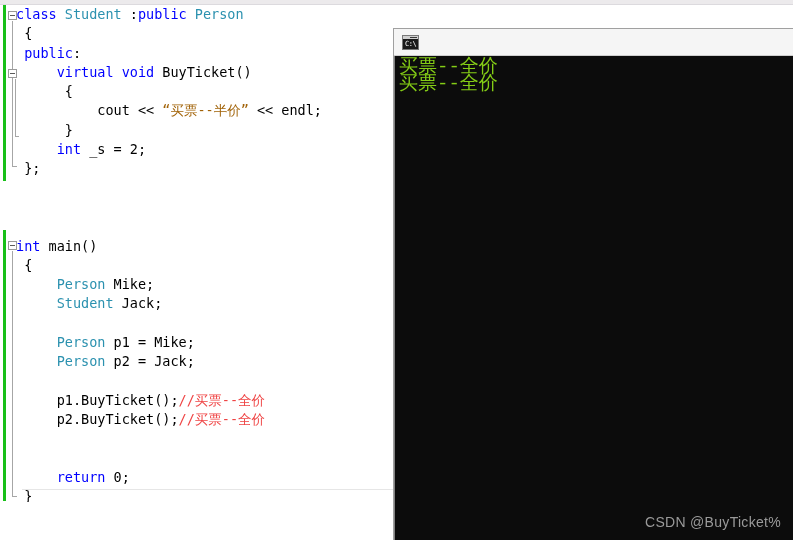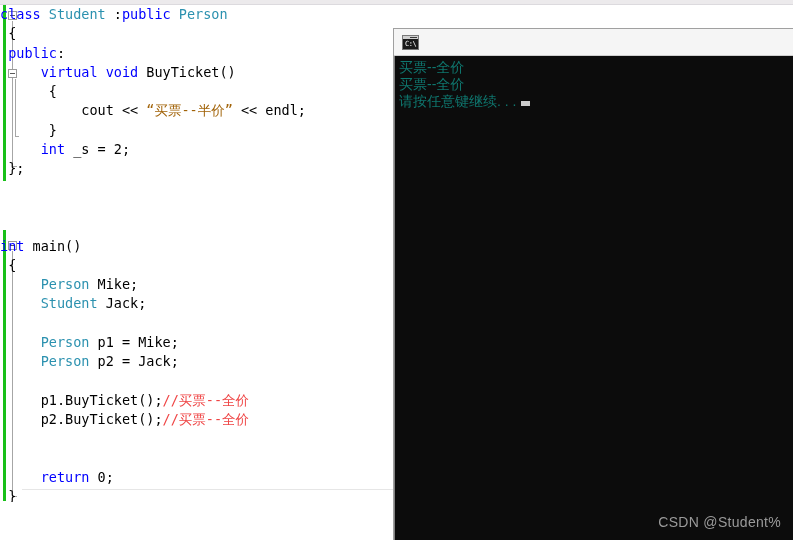--- a/index.html
+++ b/index.html
@@ -67,21 +67,21 @@
   }
   .fold-tick {
     position: absolute;
     height: 1px;
     background: #a6a6a6;
   }
 
   
   #code {
     position: absolute;
-    left: 0; top: 0;
+    left: 16px; top: 0;
     font-family: "DejaVu Sans Mono", "Liberation Mono", monospace;
     font-size: 13.5px;
     line-height: 19.3px;
     white-space: pre;
     color: #000000;
   }
   .ln { display: block; height: 19.3px; }
   .kw   { color: #0000ff; }
   .typ  { color: #2b91af; }
   .str  { color: #a16207; }
@@ -158,24 +158,24 @@
     position: absolute;
     left: 0; top: 27px;
     right: 0; bottom: 0;
     background: #0c0c0c;
     border-left: 1px solid #808080;
     box-sizing: border-box;
     padding: 3px 0 0 4px;
     overflow: hidden;
   }
   #console-lines {
-    font-family: Liberation Sans, sans-serif;
-    font-size: 14px;
+    font-family: Liberation Mono, monospace;
+    font-size: 19px;
     line-height: 17px;
-    color: #0f766e;
+    color: #84cc16;
     white-space: pre;
   }
   #console-lines .cline { display: block; height: 17px; }
   #cursor-block {
     display: inline-block;
     width: 9px; height: 5px;
     background: #cccccc;
     vertical-align: baseline;
     margin-left: 5px;
   }
@@ -225,17 +225,17 @@
 <div id="console-window">
 
   <div id="console-titlebar">
     <span id="cmd-icon">
       <span class="bar"></span>
       <span class="prompt">C:\</span>
     </span>
   </div>
 
   <div id="console-body">
-    <div id="console-lines"><span class="cline">买票--全价</span><span class="cline">买票--全价</span><span class="cline">请按任意键继续. . .<span id="cursor-block"></span></span></div>
+    <div id="console-lines"><span class="cline">买票--全价</span><span class="cline">买票--全价</span></div>
   </div>
 </div>
 
-<div id="watermark">CSDN @Student%</div>
+<div id="watermark">CSDN @BuyTicket%</div>
 
 </body></html>

